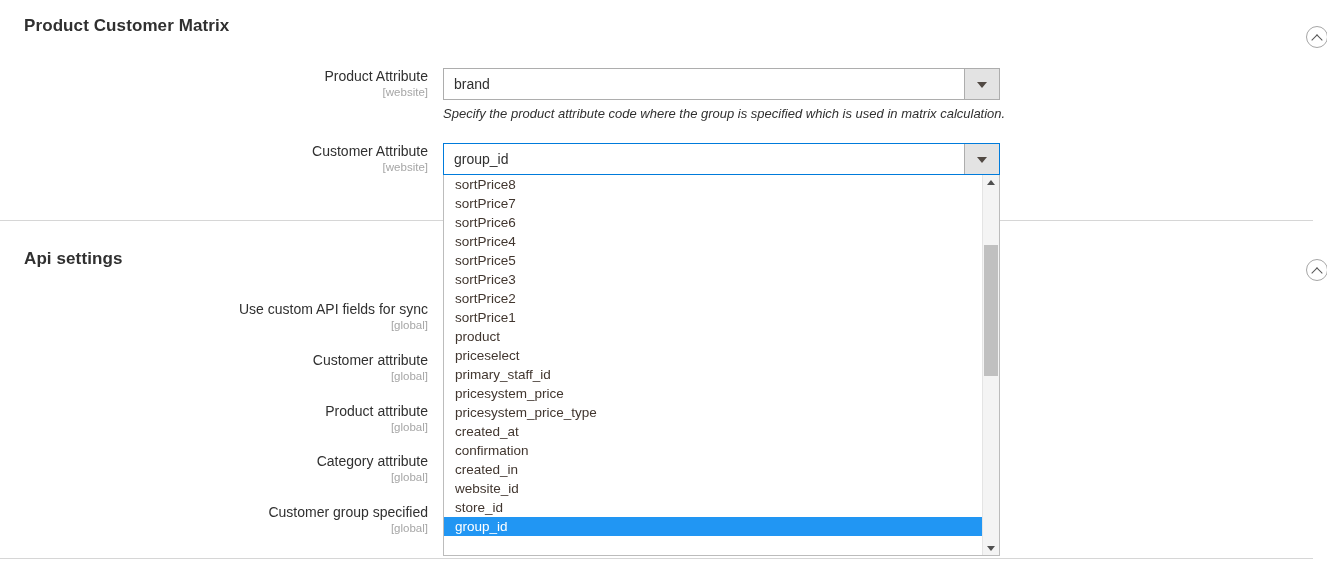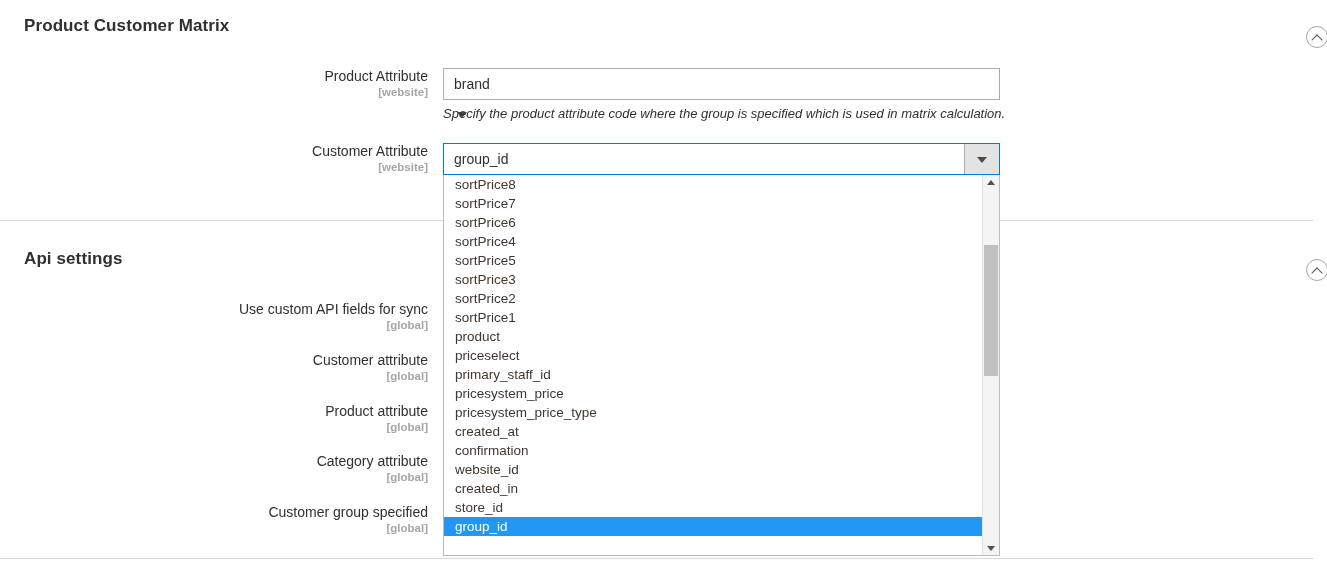--- a/index.html
+++ b/index.html
@@ -77,21 +77,21 @@
     font-weight: normal;
     color: #303030;
     line-height: 17px;
     white-space: nowrap;
   }
   .field-label .scope {
     display: block;
     font-size: 11.5px;
     color: #a6a6a6;
     line-height: 15px;
-    font-weight: bold;
+    font-weight: normal;
   }
 
   
   .select-box {
     position: absolute;
     left: 443px;
     width: 557px;
     height: 32px;
     box-sizing: border-box;
     border: 1px solid #adadad;
@@ -230,21 +230,21 @@
 
 <div class="section-header" style="top:8px;">
   <div class="section-title">Product Customer Matrix</div>
   <div class="collapse-icon" style="left:1290px; top:10px;"></div>
 </div>
 
 <div class="field-label" style="top:68px;">
   <span class="lbl">Product Attribute</span>
   <span class="scope">[website]</span>
 </div>
-<div class="select-box" style="top:68px;flex-direction:column;">
+<div class="select-box" style="top:68px;">
   <div class="select-value">brand</div>
   <div class="select-arrow"></div>
 </div>
 <div class="field-hint" style="top:106px;">Specify the product attribute code where the group is specified which is used in matrix calculation.</div>
 
 <div class="field-label" style="top:143px;">
   <span class="lbl">Customer Attribute</span>
   <span class="scope">[website]</span>
 </div>
 <div class="select-box focused" style="top:143px; z-index:50;">
@@ -292,22 +292,22 @@
       <div class="dd-option">sortPrice3</div>
       <div class="dd-option">sortPrice2</div>
       <div class="dd-option">sortPrice1</div>
       <div class="dd-option">product</div>
       <div class="dd-option">priceselect</div>
       <div class="dd-option">primary_staff_id</div>
       <div class="dd-option">pricesystem_price</div>
       <div class="dd-option">pricesystem_price_type</div>
       <div class="dd-option">created_at</div>
       <div class="dd-option">confirmation</div>
+      <div class="dd-option">created_in</div>
       <div class="dd-option">website_id</div>
-      <div class="dd-option">created_in</div>
       <div class="dd-option">store_id</div>
       <div class="dd-option selected">group_id</div>
     </div>
   <div class="dd-scrollbar">
     <div class="dd-sb-btn up"></div>
     <div class="dd-sb-thumb"></div>
     <div class="dd-sb-btn down"></div>
   </div>
 </div>
 

